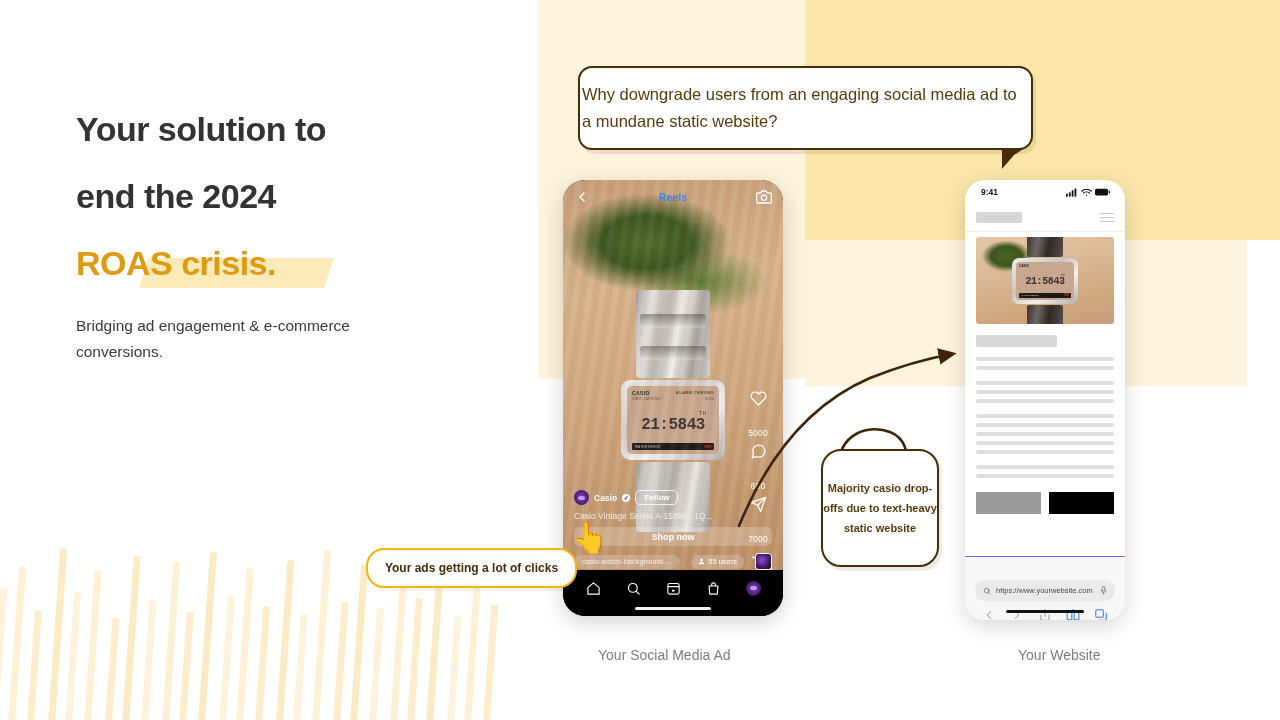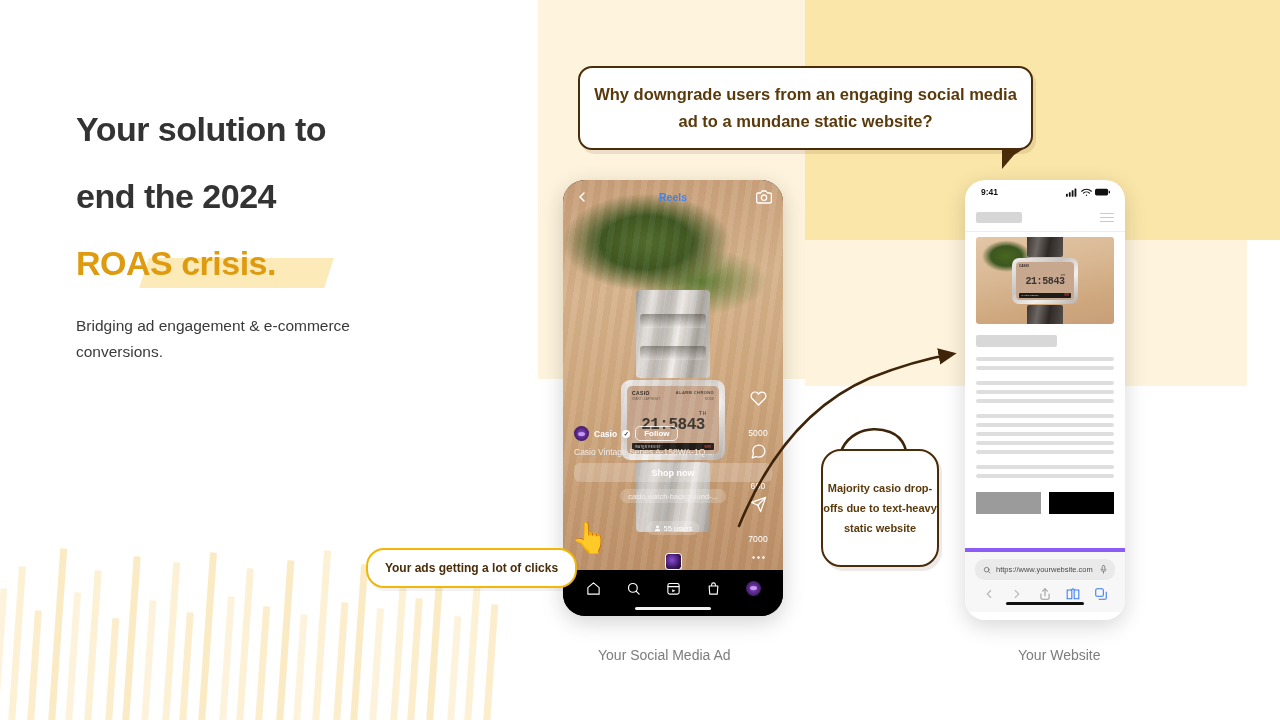--- a/index.html
+++ b/index.html
@@ -50,22 +50,22 @@
 
   
   .bubble-top {
     position: absolute; left: 578px; top: 66px; width: 455px; height: 84px;
     background: #ffffff; border: 2.5px solid #4A2C09; border-radius: 14px;
     display: flex; align-items: center; justify-content: center;
     box-shadow: 3px 4px 0 rgba(74,44,9,0.10);
     z-index: 30;
   }
   .bubble-top p {
-    font-size: 16.5px; line-height: 27px; font-weight: 700; color: #5A3A0C;
-    text-align: center; padding: 0 8px;
+    font-size: 16.5px; line-height: 27px; font-weight: 400; color: #5A3A0C;
+    padding: 0 2px;
   }
   .bubble-top-tail {
     position: absolute; left: 1002px; top: 146px; width: 0; height: 0;
     border-left: 12px solid #4A2C09; border-top: 9px solid #4A2C09;
     border-right: 14px solid transparent; border-bottom: 14px solid transparent;
     z-index: 29;
   }
 
   
   .phone-left {
@@ -155,21 +155,21 @@
   .avatar::after{content:"";position:absolute;left:4px;top:5.5px;width:7px;height:4px;border-radius:50%;background:#c79bf0;}
   .acct-name { font-size:8.5px; font-weight:700; }
   .verified { width:8px; height:8px; border-radius:50%; background:#fff; color:#333; font-size:6px; display:flex; align-items:center; justify-content:center; font-weight:700;}
   .follow-btn { border:1px solid rgba(255,255,255,0.8); border-radius:5px; padding:2px 8px; font-size:8px; font-weight:700; }
   .caption { font-size: 8.5px; color:#f0ece8; margin-bottom: 6px; }
   .shop-btn {
     background: rgba(255,255,255,0.22); border-radius:6px; height:19px;
     display:flex; align-items:center; justify-content:center;
     font-size:9px; font-weight:700; color:#fff; margin-bottom: 7px;
   }
-  .meta-row { display:flex; align-items:center; gap:18px;flex-direction:column; }
+  .meta-row { display:flex; align-items:center; gap:11px; }
   .audio-pill { background: rgba(255,255,255,0.2); border-radius:9px; padding:2.5px 8px; font-size:7.5px; color:#f3efeb; flex:1; white-space:nowrap; overflow:hidden; }
   .users-pill { background: rgba(255,255,255,0.2); border-radius:9px; padding:2.5px 7px; font-size:7.5px; display:flex; align-items:center; gap:3px; }
   .album {
     width:17px; height:17px; border-radius:3.5px; border:1.2px solid #fff;
     background: radial-gradient(circle at 40% 40%, #8b4dd6 0%, #3b1860 60%, #1a0a28 100%);
     position:relative;
   }
   .album::after{content:"♪";position:absolute;right:-2px;bottom:-3px;font-size:7px;color:#fff;}
 
   
@@ -212,22 +212,22 @@
   .mw-ft .t{font-size:2.4px;color:#cfcac6;} .mw-ft .r{font-size:2.8px;color:#c0392b;font-weight:700;}
 
   .title-ph { margin: 11px 11px 0; width: 81px; height: 12px; background:#d8d8d8; border-radius:2px; }
   .text-lines { margin: 10px 11px 0; }
   .tl { height: 4px; background:#dedede; border-radius:2px; margin-bottom: 5px; }
   .tl.gap { margin-bottom: 11px; }
   .btn-row { margin: 14px 11px 0; display:flex; gap:8px; }
   .btn-grey { width: 77px; height: 22px; background:#9b9b9b; }
   .btn-black { width: 77px; height: 22px; background:#000; }
   .browser-bar {
-    position:absolute; left:0; right:0; bottom:8px; height:64px;
-    background:#f7f7f7; border-top:4px solid #8b5cf6; padding: 7px 10px 0;
+    position:absolute; left:0; right:0; bottom:0; height:64px;
+    background:#f7f7f7; border-top:1px solid #8b5cf6; padding: 23px 10px 0;
   }
   .url-field {
     height: 21px; background:#eaeaea; border-radius:9px;
     display:flex; align-items:center; gap:5px; padding: 0 8px;
   }
   .url-text { font-size:7.5px; color:#4a4a4a; flex:1; }
   .browser-tools { display:flex; align-items:center; justify-content:space-between; padding: 7px 7px 0; }
   .bt { width:14px; height:14px; display:block; }
   .hi-right { position:absolute; left:50%; bottom:7px; transform:translateX(-50%); width:78px; height:3.5px; background:#111; border-radius:2px;}
 

